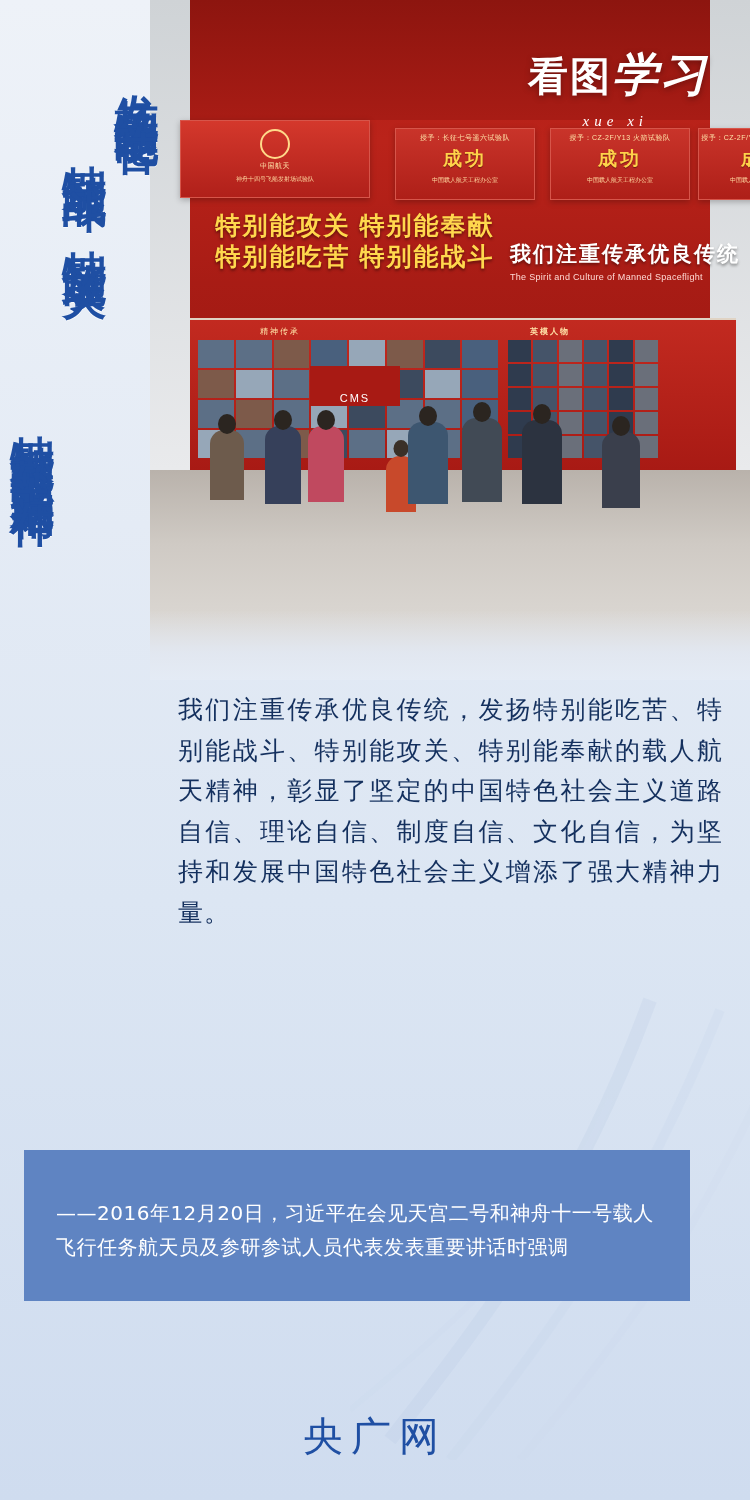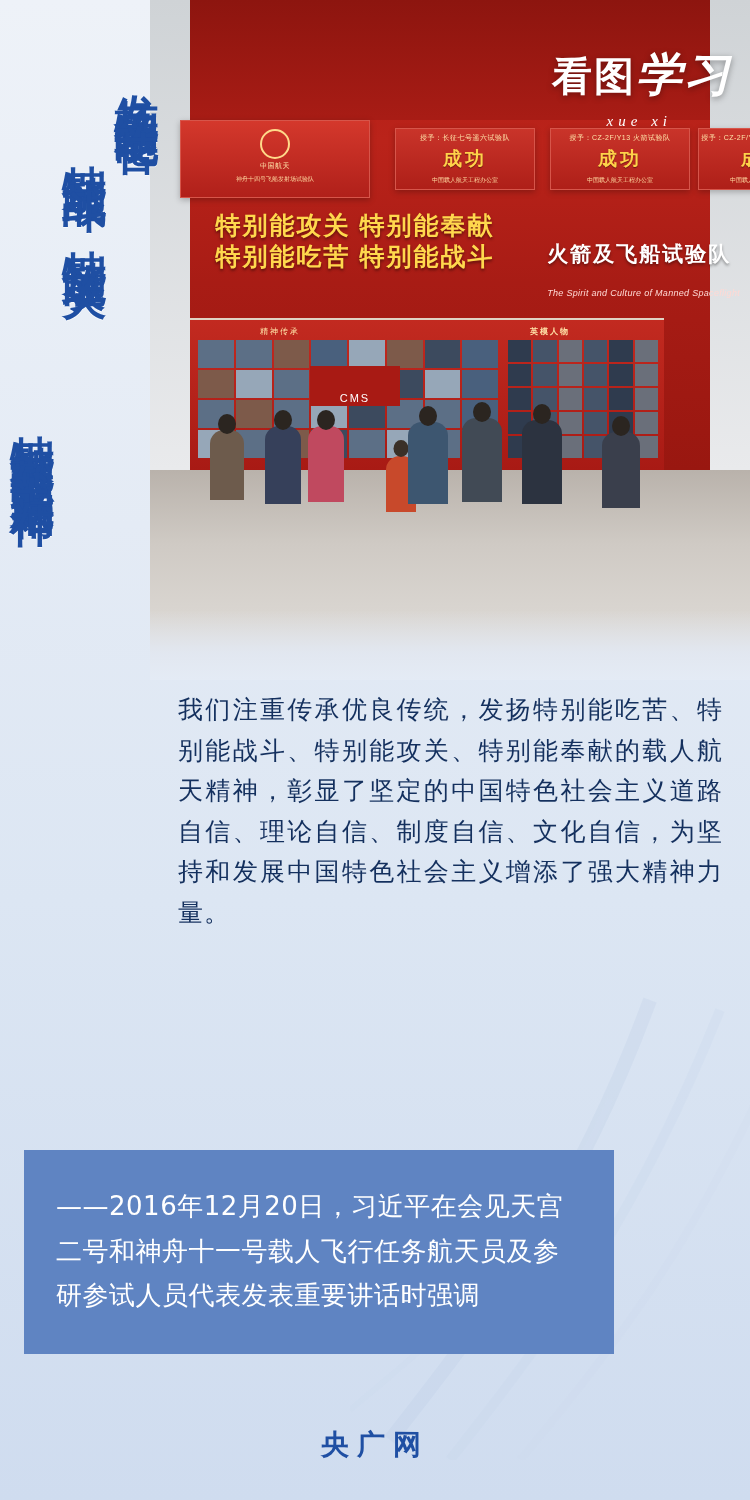--- a/index.html
+++ b/index.html
@@ -51,21 +51,21 @@
     background: linear-gradient(180deg, #b01d16 0%, #ba231a 30%, #a81c15 60%, #991710 100%);
   }
   .wall-top-dark {
     position: absolute; left:0; top:0; width:100%; height:120px;
     background: linear-gradient(180deg, #8d150f 0%, #a81c15 100%);
   }
   
   .banner {
     position: absolute;
     top: 128px;
-    height: 62px;
+    height: 72px;
     background: linear-gradient(180deg, #c9342a 0%, #ae1f18 100%);
     border: 1px solid #d7554a;
     box-shadow: 0 2px 6px rgba(0,0,0,.25);
     color: #ffd98a;
     font-size: 8px;
     text-align: center;
     padding-top: 4px;
     box-sizing: border-box;
   }
   .banner .bn-top { font-size: 7px; color: #ffe2a8; letter-spacing: .5px; }
@@ -98,28 +98,28 @@
     white-space: nowrap;
   }
   .hero-title-right {
     position: absolute;
     right: 10px;
     top: 240px;
     text-align: left;
     color: #fff;
   }
   .hero-title-right .cn { font-size: 21px; letter-spacing: 2px; font-weight: bold; text-shadow: 0 2px 3px rgba(0,0,0,.4);}
-  .hero-title-right .en { font-size: 9px; color: #ffd9d4; margin-top: 20px; letter-spacing: .3px; font-style: italic;}
+  .hero-title-right .en { font-size: 9px; color: #ffd9d4; margin-top: 4px; letter-spacing: .3px;}
 
   
   .board {
     position: absolute;
     left: 40px;
     top: 318px;
-    width: 474px;
+    width: 546px;
     height: 150px;
     background: linear-gradient(180deg,#c22a20 0%, #a81a14 100%);
     border-top: 2px solid #e0d3c4;
   }
   .board-label {
     position: absolute; top: 6px; font-size: 8px; color: #ffe2a8; letter-spacing: 2px;
   }
   .board-label.l { left: 70px; }
   .board-label.r { left: 340px; font-weight: bold; }
   .photo-grid {
@@ -162,21 +162,21 @@
   .wall-white-l { position:absolute; left:0; top:0; width: 40px; height: 470px; background: linear-gradient(180deg,#cfd3d6,#e9eaec);}
   .wall-white-r { position:absolute; right:0; top:0; width: 40px; height: 470px; background: linear-gradient(180deg,#cfd3d6,#e9eaec);}
   .hero-fade {
     position: absolute; left: 0; bottom: 0; width: 100%; height: 70px;
     background: linear-gradient(180deg, rgba(226,233,244,0) 0%, rgba(226,233,244,.85) 60%, #e4ebf5 100%);
   }
 
   
   .logo-badge {
     position: absolute;
-    right: 18px;
+    right: 42px;
     top: 52px;
     text-align: right;
     color: #ffffff;
     z-index: 6;
   }
   .logo-badge .lb-main {
     font-size: 40px;
     font-weight: bold;
     letter-spacing: 2px;
     line-height: 1;
@@ -237,43 +237,43 @@
     color: #14305e;
     letter-spacing: 1px;
     text-align: justify;
   }
 
   
   .source {
     position: absolute;
     left: 24px;
     top: 1150px;
-    width: 590px;
+    width: 666px;
     background: #5f84c2;
     color: #ffffff;
-    padding: 34px 32px 36px 32px;
+    padding: 46px 32px 36px 32px;
     box-sizing: border-box;
-    font-size: 26px;
+    font-size: 20px;
     line-height: 1.72;
     letter-spacing: .5px;
     font-family: "DejaVu Sans", "Liberation Sans", sans-serif;
   }
 
   
   .footer {
     position: absolute;
     left: 0;
     bottom: 36px;
     width: 100%;
     text-align: center;
   }
   .footer .fl {
     display: inline-block;
-    font-size: 28px;
-    font-weight: bold;
+    font-size: 40px;
+    font-weight: normal;
     letter-spacing: 8px;
     color: #1f4fa3;
   }
 </style>
 </head>
 <body>
 
 <div class="poster">
 
   <div class="watermark">
@@ -312,21 +312,21 @@
         <div class="bn-big">成功</div>
         <div class="bn-bot">中国载人航天工程办公室</div>
       </div>
 
       <div class="slogan-wrap">
         <div class="slogan-line">特别能攻关  特别能奉献</div>
         <div class="slogan-line">特别能吃苦  特别能战斗</div>
       </div>
 
       <div class="hero-title-right">
-        <div class="cn">火箭及飞船试验队</div>
+        <div class="cn">我们注重传承优良传统</div>
         <div class="en">The Spirit and Culture of Manned Spaceflight</div>
       </div>
 
       <div class="board">
         <div class="board-label l">精神传承</div>
         <div class="board-label r">英模人物</div>
         <div class="photo-grid">
           <div></div>
             <div></div>
             <div></div>

